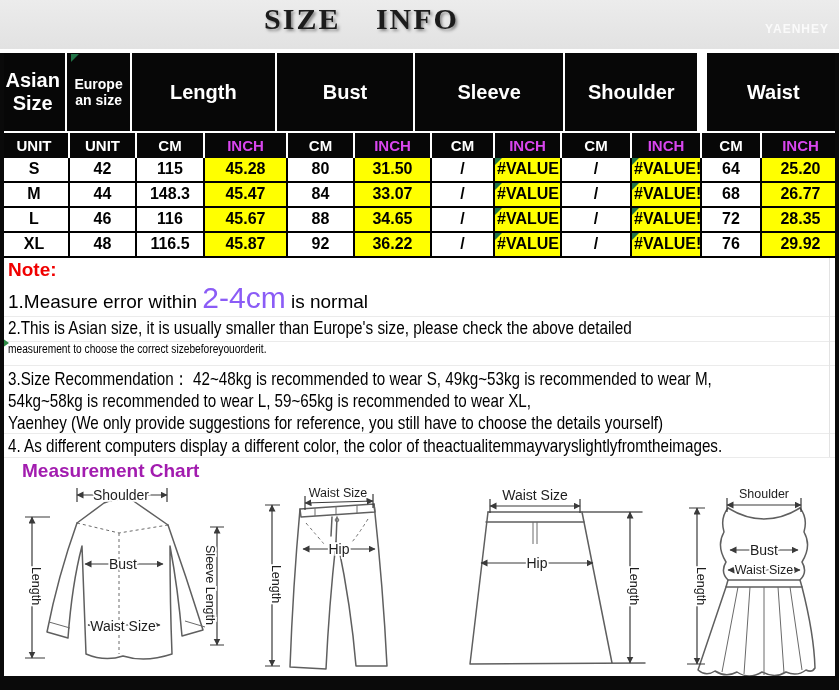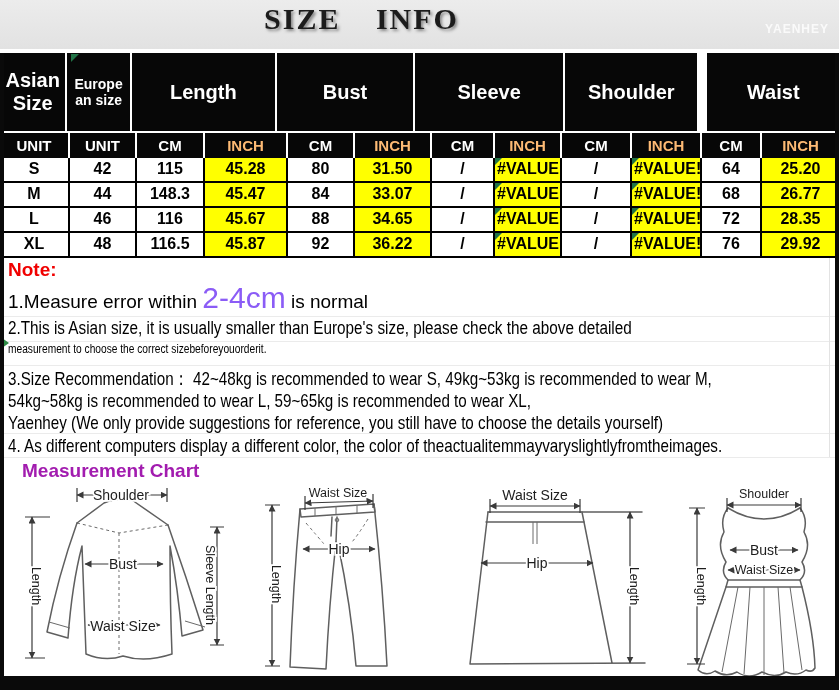--- a/index.html
+++ b/index.html
@@ -23,21 +23,21 @@
     display:flex;flex-direction:column;justify-content:center;align-items:center;
     text-align:center;font-weight:bold;font-size:20px;line-height:1.15;
     border-right:2px solid #fff;border-bottom:2px solid #fff;padding:0 2px;}
   .gcell.small{font-size:14px;}
   .gcell.last{border-right:none;margin-left:8px;}
   .g0{width:70px}.g1{width:67px}.g2{width:151px}.g3{width:144px}
   .g4{width:156px}.g5{width:140px}.g6{width:137px}
   .ucell{box-sizing:border-box;background:#070707;color:#fff;height:25px;
     line-height:25px;text-align:center;font-weight:bold;font-size:15px;
     border-right:2px solid #fff;overflow:hidden;white-space:nowrap;}
-  .ucell.inch{color:#fdba74;}
+  .ucell.inch{color:#d946ef;}
   .ucell.last{border-right:none;}
   .td{box-sizing:border-box;background:#ffffff;color:#000;height:25px;line-height:22px;
     text-align:center;font-weight:bold;font-size:16px;
     border-right:2px solid #000;border-bottom:2px solid #000;
     overflow:hidden;white-space:nowrap;position:relative;}
   .td.hl{background:#ffff00;}
   .td.err{text-align:left;padding-left:2px;}
   .td.err::before{content:"";position:absolute;left:0;top:0;width:0;height:0;
     border-top:7px solid #217346;border-right:7px solid transparent;}
   .td.last{border-right:none;}

